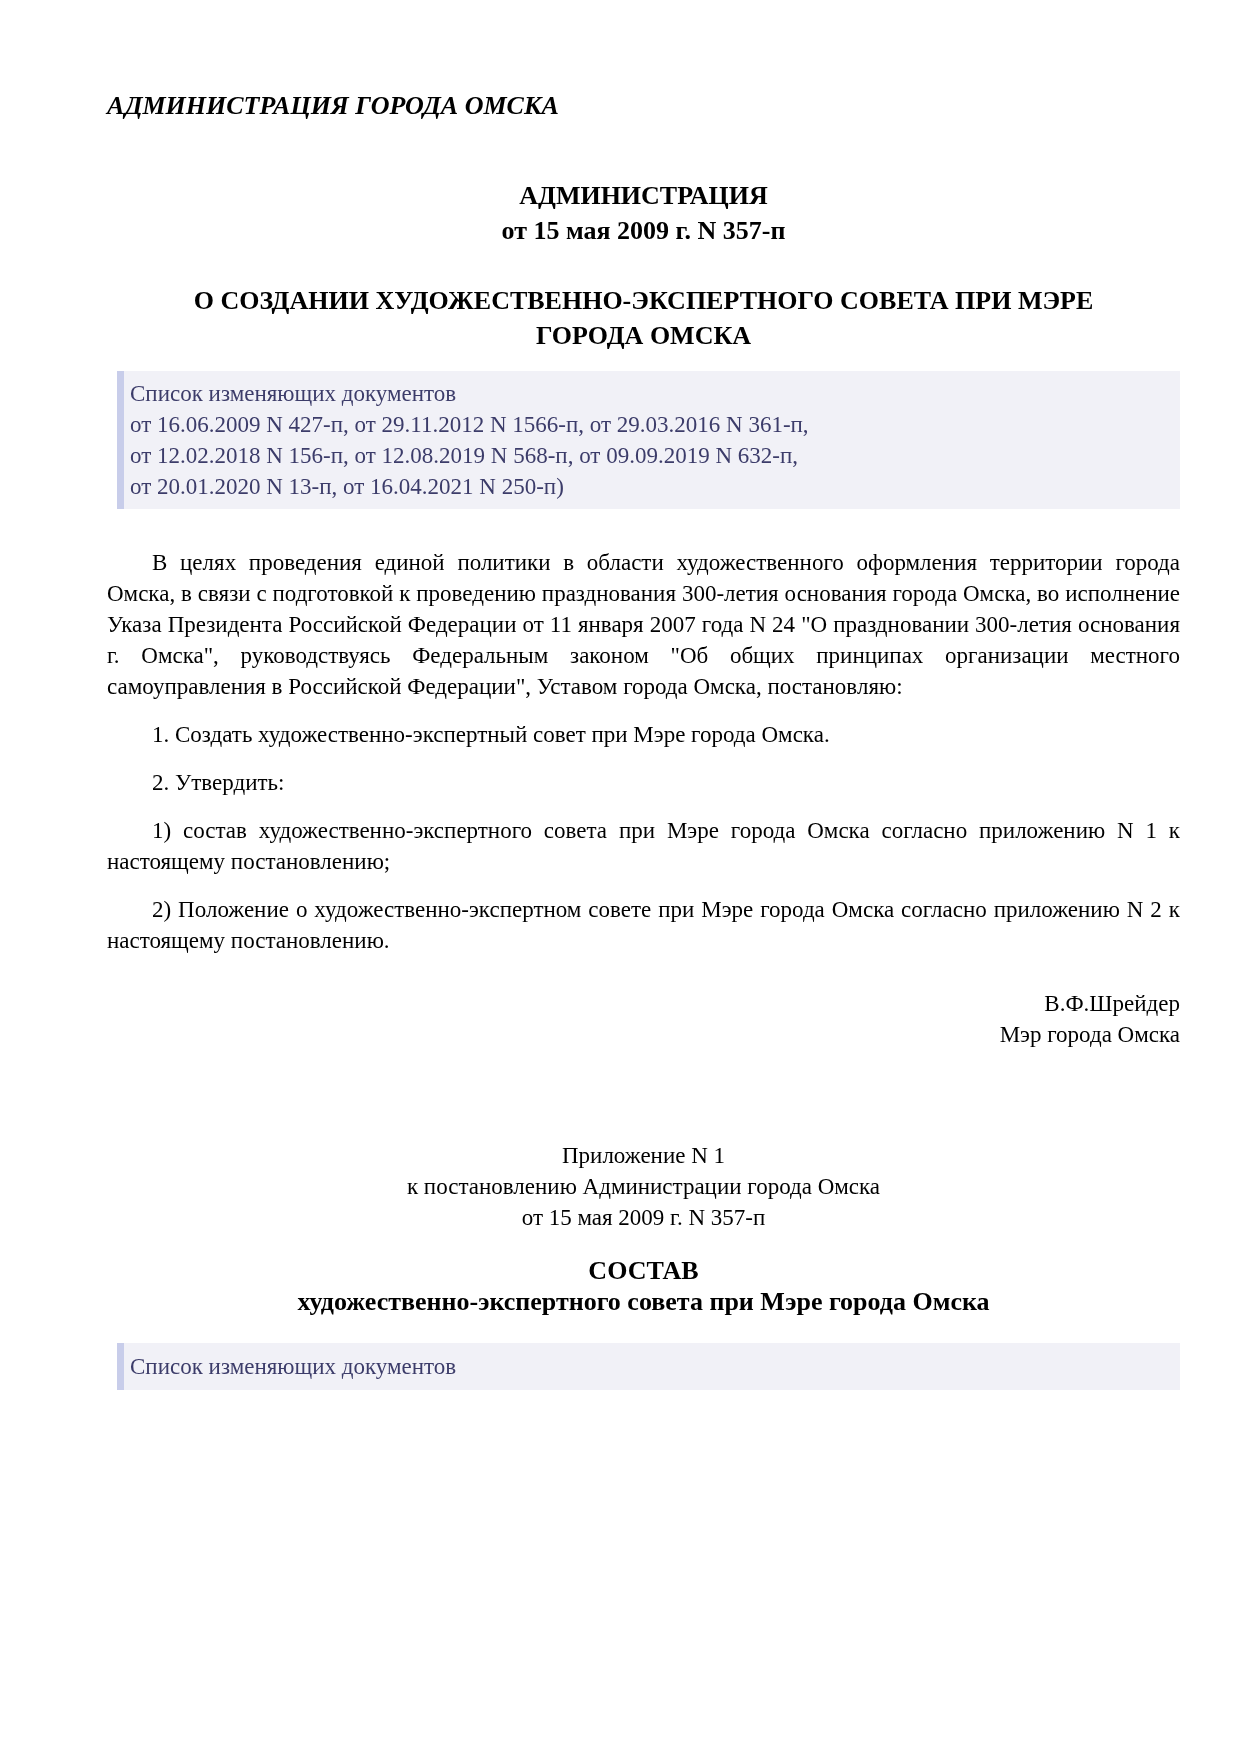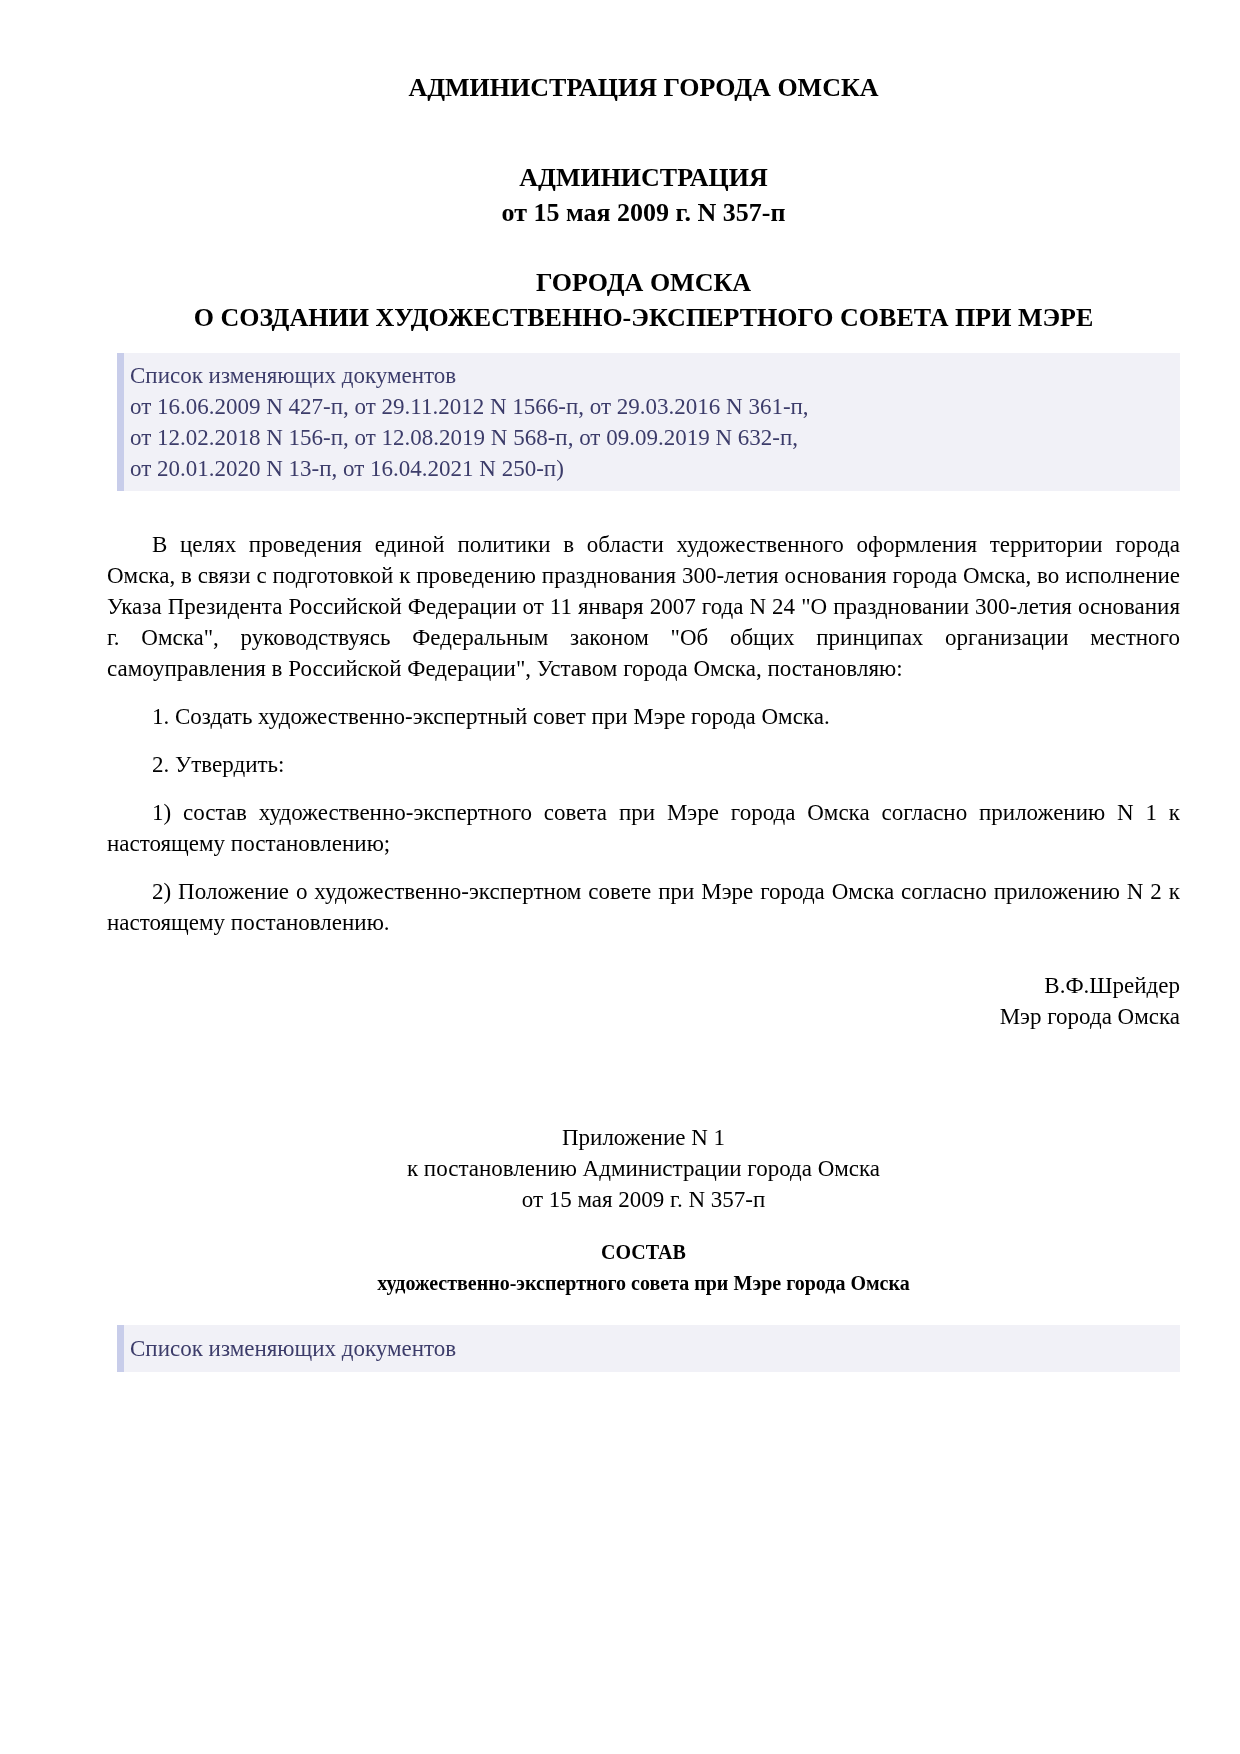--- a/index.html
+++ b/index.html
@@ -20,23 +20,23 @@
   .page{
     position:relative;
     width:1240px;height:1754px;
     overflow:hidden;
   }
   .content{
     margin-left:107px;
     width:1073px;
   }
   .org-heading{
-    padding-top:70px;
+    padding-top:88px;
     font-size:26px;font-weight:700;
-    text-align:center;line-height:35px;
+    line-height:35px;font-style:italic;
   }
   .doc-type-block{
     margin-top:55px;
     font-size:26px;font-weight:700;
     text-align:center;line-height:35px;
   }
   .doc-title{
     margin-top:35px;
     font-size:26px;font-weight:700;
     text-align:center;line-height:35px;
@@ -67,40 +67,40 @@
     font-size:23px;line-height:31px;
   }
   .appendix-ref{
     margin-top:90px;
     text-align:center;
     font-size:23px;line-height:31px;
   }
   .appendix-heading{
     margin-top:22px;
     text-align:center;
-    font-size:20px;font-weight:700;
+    font-size:26px;font-weight:700;
     line-height:31px;
   }
 </style>
 </head>
 <body>
 
 <div class="page">
   <div class="content">
 
     <div class="org-heading">АДМИНИСТРАЦИЯ ГОРОДА ОМСКА</div>
 
     <div class="doc-type-block">
       <div>АДМИНИСТРАЦИЯ</div>
       <div>от 15 мая 2009 г. N 357-п</div>
     </div>
 
     <div class="doc-title">
+      <div>О СОЗДАНИИ ХУДОЖЕСТВЕННО-ЭКСПЕРТНОГО СОВЕТА ПРИ МЭРЕ</div>
       <div>ГОРОДА ОМСКА</div>
-      <div>О СОЗДАНИИ ХУДОЖЕСТВЕННО-ЭКСПЕРТНОГО СОВЕТА ПРИ МЭРЕ</div>
     </div>
 
     <div class="note-box">
       <div>Список изменяющих документов</div>
       <div>от 16.06.2009 N 427-п, от 29.11.2012 N 1566-п, от 29.03.2016 N 361-п,</div>
       <div>от 12.02.2018 N 156-п, от 12.08.2019 N 568-п, от 09.09.2019 N 632-п,</div>
       <div>от 20.01.2020 N 13-п, от 16.04.2021 N 250-п)</div>
     </div>
 
     <p class="para para-first">В целях проведения единой политики в области художественного оформления территории города Омска, в связи с подготовкой к проведению празднования 300-летия основания города Омска, во исполнение Указа Президента Российской Федерации от 11 января 2007 года N 24 "О праздновании 300-летия основания г. Омска", руководствуясь Федеральным законом "Об общих принципах организации местного самоуправления в Российской Федерации", Уставом города Омска, постановляю:</p>

